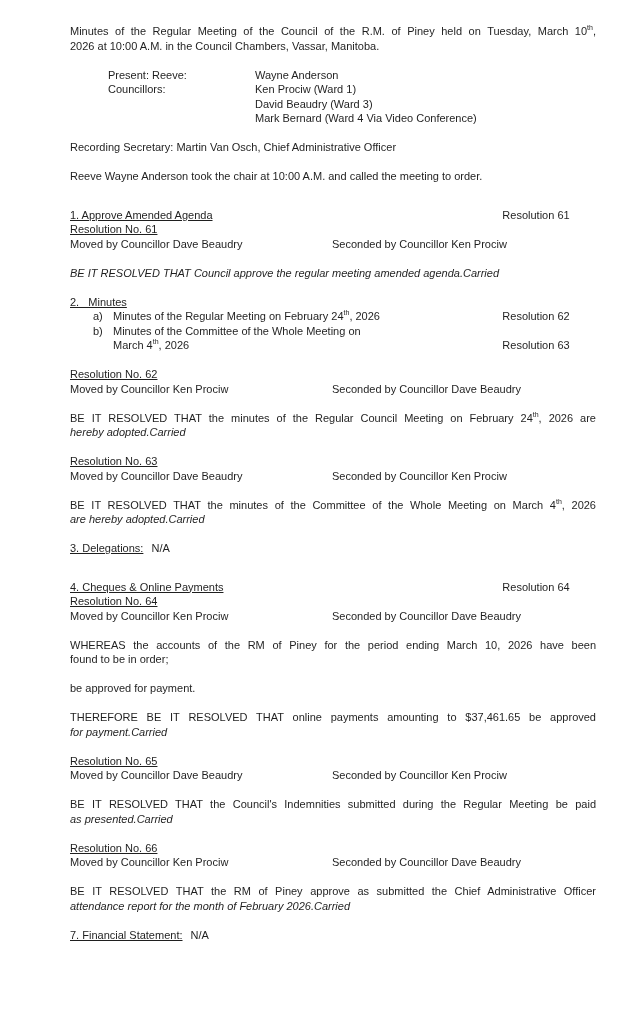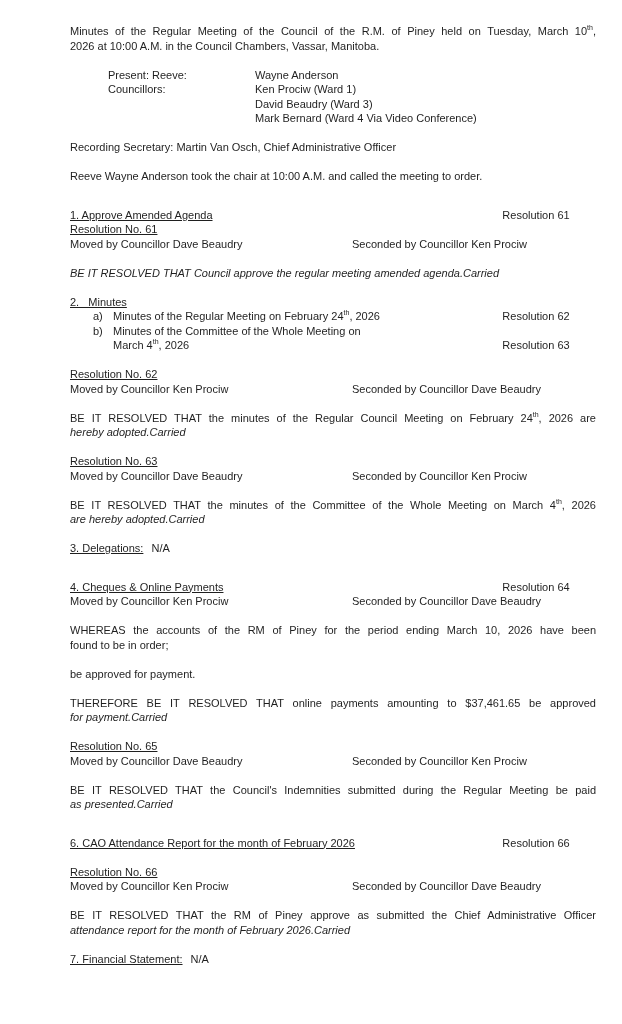--- a/index.html
+++ b/index.html
@@ -17,21 +17,21 @@
   }
   .block { margin: 0 0 14.5px 0; }
   .line { min-height: 14.5px; }
   
   .stretch { text-align: justify; text-align-last: justify; }
   .u { text-decoration: underline; }
   
   .head-row { display: flex; margin-top: 24px; }
   .res-ref { margin-left: auto; flex: 0 0 120px; width: 120px; text-align: center; }
   
-  .mv-row { display: grid; grid-template-columns: 262px auto; gap: 20px; }
+  .mv-row { display: grid; grid-template-columns: 262px auto; }
   
   .cr-row { display: flex; justify-content: flex-start; font-style: italic; }
   
   .att-row { display: flex; padding-left: 38px; }
   .att-label { flex: 0 0 147px; width: 147px; }
   
   .li-row { display: flex; padding-left: 23px; }
   .li-label { flex: 0 0 20px; width: 20px; }
   .li-text { }
   sup { font-size: 7px; line-height: 0; vertical-align: super; }
@@ -148,20 +148,21 @@
       <span class="u">3. Delegations:</span>
       <span class="suffix">N/A</span>
     </div>
   </div>
 
   <div class="block">
     <div class="line head-row">
       <span class="u">4. Cheques &amp; Online Payments</span>
       <span class="res-ref">Resolution 64</span>
     </div>
+    <div class="line"><span class="u">Resolution No. 64</span></div>
     <div class="line mv-row">
       <span>Moved by Councillor Ken Prociw</span>
       <span>Seconded by Councillor Dave Beaudry</span>
     </div>
   </div>
 
   <div class="block">
     <div class="line stretch">WHEREAS the accounts of the RM of Piney for the period ending March 10, 2026 have been</div>
     <div class="line">found to be in order;</div>
   </div>
@@ -187,26 +188,20 @@
   </div>
 
   <div class="block">
     <div class="line stretch">BE IT RESOLVED THAT the Council's Indemnities submitted during the Regular Meeting be paid</div>
     <div class="line cr-row">
       <span>as presented.</span>
       <span>Carried</span>
     </div>
   </div>
 
-  <div class="block">
-    <div class="line head-row">
-      <span class="u">6. CAO Attendance Report for the month of February 2026</span>
-      <span class="res-ref">Resolution 66</span>
-    </div>
-  </div>
 
   <div class="block">
     <div class="line"><span class="u">Resolution No. 66</span></div>
     <div class="line mv-row">
       <span>Moved by Councillor Ken Prociw</span>
       <span>Seconded by Councillor Dave Beaudry</span>
     </div>
   </div>
 
   <div class="block">

